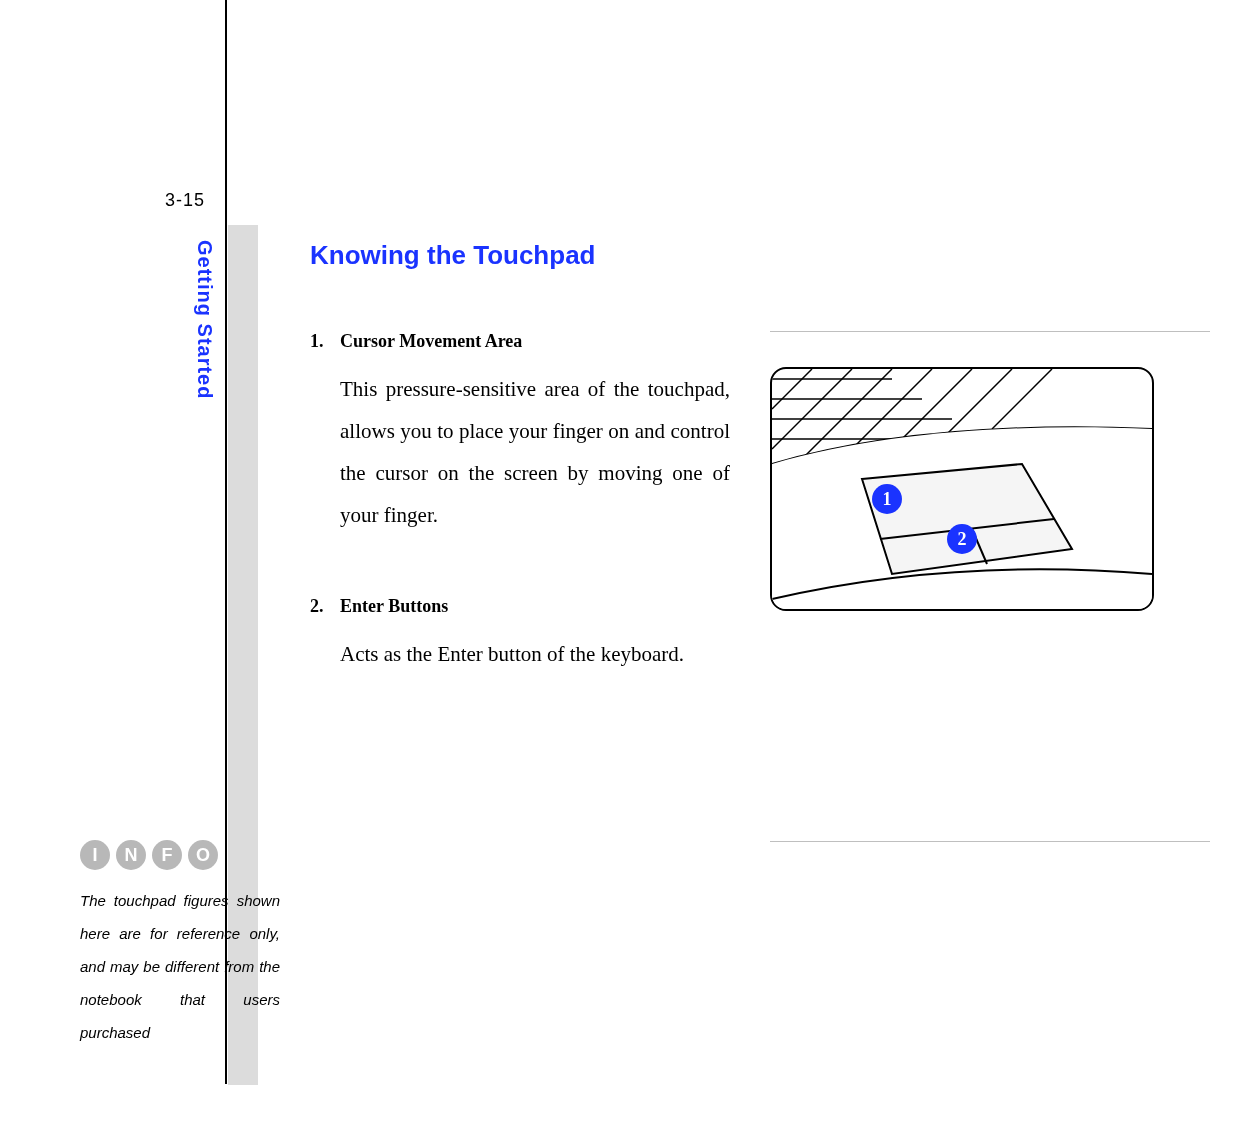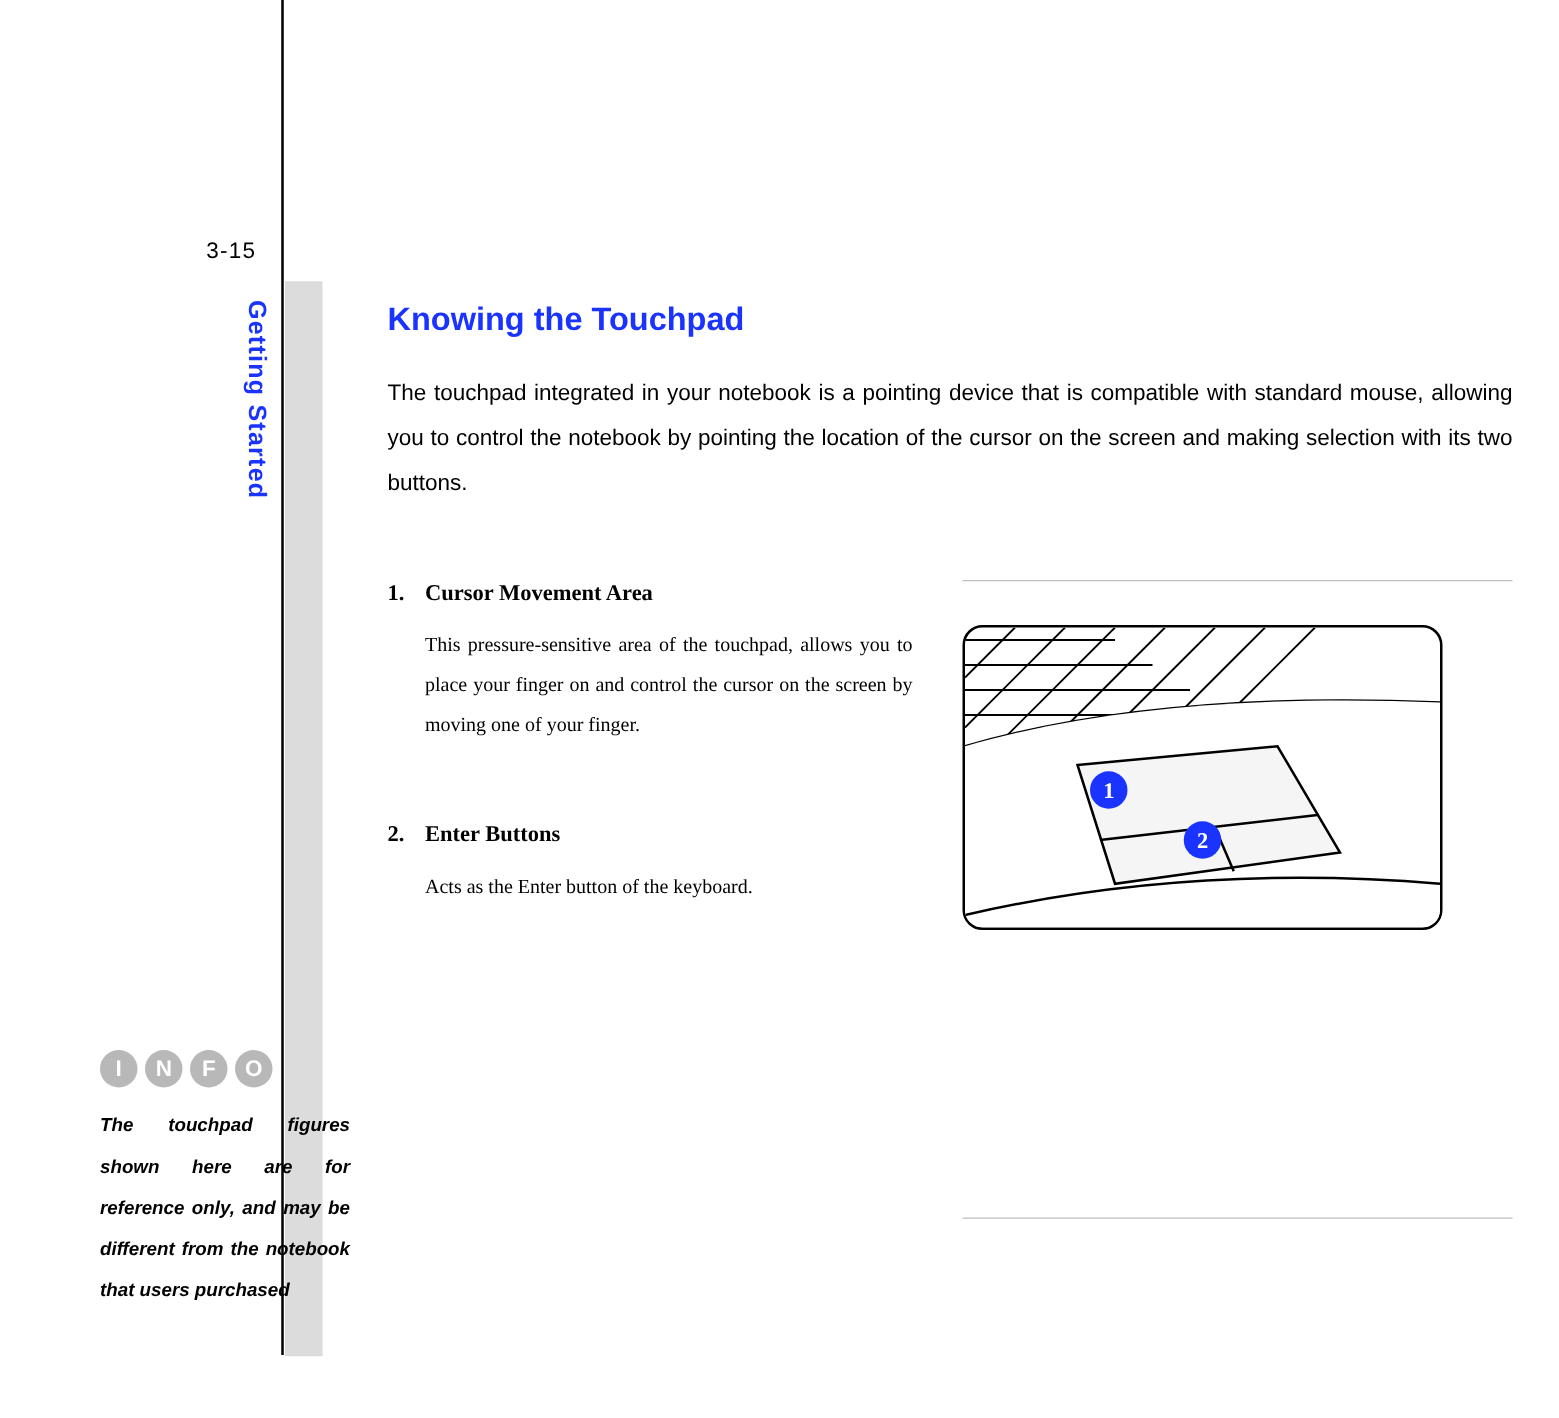--- a/index.html
+++ b/index.html
@@ -10,45 +10,44 @@
   .vtab{position:absolute;left:193px;top:240px;writing-mode:vertical-rl;text-orientation:mixed;color:#1a33ff;font-weight:bold;font-size:20px;letter-spacing:1px;white-space:nowrap;}
   .grey-strip{position:absolute;left:228px;top:225px;width:30px;height:860px;background:#dcdcdc;}
   .content{position:absolute;left:310px;top:240px;width:900px;}
   h2.title{color:#1a33ff;font-size:26px;font-weight:bold;margin:0 0 25px 0;}
   p.intro{font-size:18px;line-height:2.0;margin:0;text-align:justify;}
   .cols{display:flex;gap:40px;margin-top:60px;font-family:Liberation Serif, serif;}
   .leftcol{width:420px;}
   .ol-item{margin-bottom:60px;}
   .ol-head{font-size:18px;font-weight:bold;margin-bottom:16px;}
   .ol-head .num{display:inline-block;width:30px;}
-  .ol-body{font-size:16px;line-height:2.0;text-align:justify;margin-left:30px;}
+  .ol-body{font-size:21px;line-height:2.0;text-align:justify;margin-left:30px;}
   .rightcol{flex:1;}
   .hr-thin{border:0;border-top:1px solid #bfbfbf;margin:0 0 35px 0;}
   .hr-thin2{border:0;border-top:1px solid #bfbfbf;margin:60px 0 0 0;}
   .fig{width:380px;height:240px;border:2px solid #000;border-radius:16px;position:relative;overflow:hidden;background:#fff;margin-left:0;}
   .fig svg{position:absolute;left:0;top:0;}
   .callout{position:absolute;width:30px;height:30px;border-radius:50%;background:#1a33ff;color:#fff;font-weight:bold;font-size:18px;display:flex;align-items:center;justify-content:center;}
   .info-block{position:absolute;left:80px;top:840px;width:200px;}
   .info-icons{display:flex;gap:6px;margin-bottom:14px;}
   .info-icons .ic{width:30px;height:30px;border-radius:50%;background:#b8b8b8;color:#fff;display:flex;align-items:center;justify-content:center;font-weight:bold;font-size:18px;}
-  .info-text{font-style:italic;font-weight:bold;font-size:15px;line-height:2.2;text-align:justify;}
+  .info-text{font-style:italic;font-weight:normal;font-size:15px;line-height:2.2;text-align:justify;}
 </style>
 </head>
 <body>
 
 <div class="page">
   <div class="top-rule"></div>
   <div class="page-num">3-15</div>
   <div class="side-rule"></div>
   <div class="vtab">Getting Started</div>
   <div class="grey-strip"></div>
 
   <div class="content">
     <h2 class="title">Knowing the Touchpad</h2>
-    <p class="intro">The touchpad integrated in your notebook is a pointing device that is compatible with standard mouse, allowing you to control the notebook by pointing the location of the cursor on the screen and making selection with its two buttons.</p>
 
     <div class="cols">
       <div class="leftcol">
         <div class="ol-item">
           <div class="ol-head">
             <span class="num">1.</span><span>Cursor Movement Area</span>
           </div>
           <div class="ol-body">This pressure-sensitive area of the touchpad, allows you to place your finger on and control the cursor on the screen by moving one of your finger.</div>
         </div>
         <div class="ol-item">

